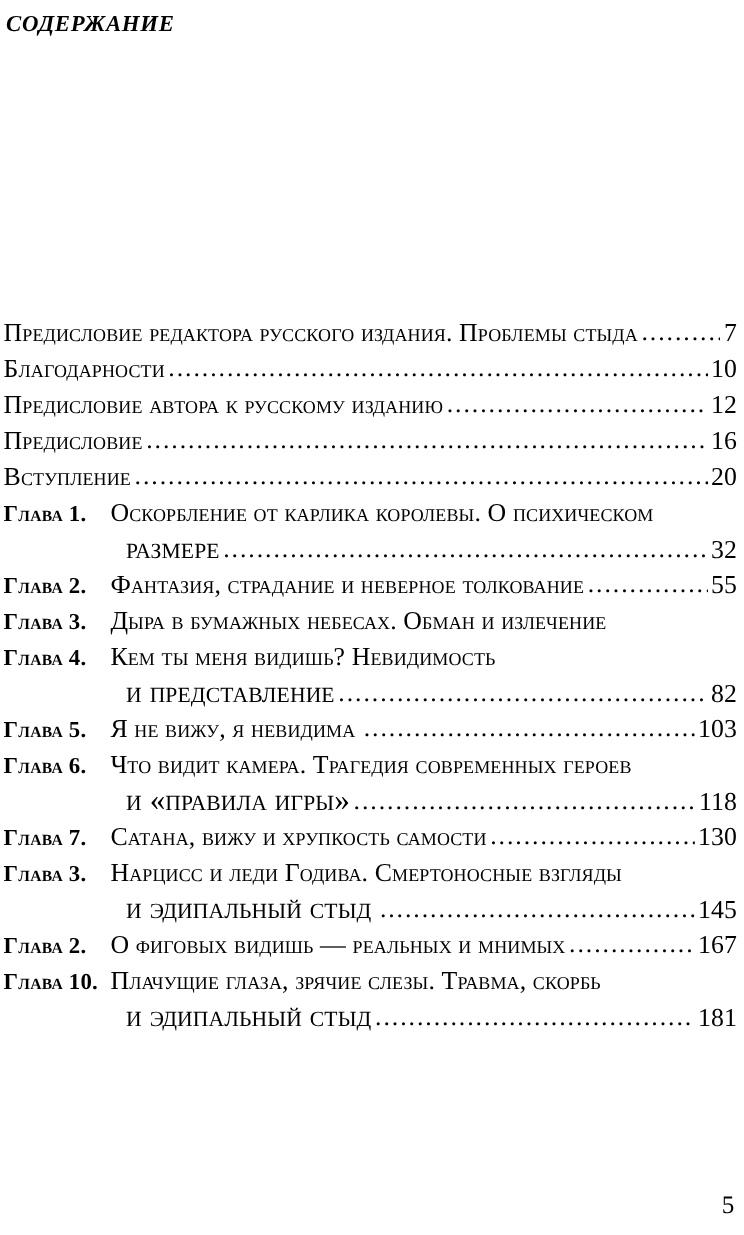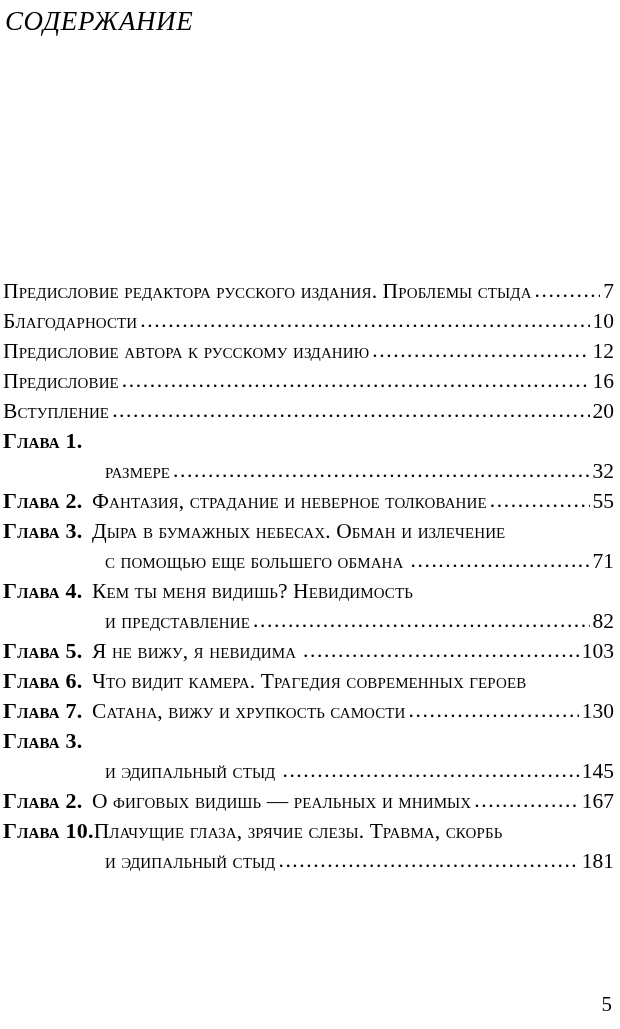--- a/index.html
+++ b/index.html
@@ -23,31 +23,32 @@
     height: 1029px;
   }
 
   
   .toc-title {
     position: absolute;
     left: 5px;
     top: 6px;
     font-family: "Liberation Serif", "DejaVu Serif", serif;
     font-style: italic;
-    font-size: 27px;
+    font-size: 19px;
     letter-spacing: 0.6px;
     line-height: 30px;
     white-space: nowrap;
+    font-weight: bold;
   }
 
   
   .toc {
     position: absolute;
     left: 3px;
-    top: 276px;
+    top: 262px;
     width: 611px;
     font-family: Liberation Serif, serif;
   }
 
   
   .entry {
     width: 100%;
   }
 
   .row {
@@ -66,41 +67,41 @@
     letter-spacing: 0.1px;
     white-space: nowrap;
     flex: 0 0 auto;
   }
 
   
   .chap-col {
     flex: 0 0 89px;
     font-variant: small-caps;
     font-weight: bold;
-    font-size: 22px;
+    font-size: 19px;
     letter-spacing: 0.2px;
     white-space: nowrap;
   }
 
   
   .chap-col.blank {
     flex: 0 0 102px;
   }
 
   .title {
     font-variant: small-caps;
     font-size: 21.5px;
     letter-spacing: 0.1px;
     white-space: nowrap;
     flex: 0 0 auto;
   }
 
   
   .cont .title {
-    font-size: 21px;
+    font-size: 26px;
   }
 
   
   .leader {
     flex: 1 1 auto;
     min-width: 4px;
     overflow: hidden;
     white-space: nowrap;
     font-size: 21.5px;
     letter-spacing: 1.6px;
@@ -184,20 +185,21 @@
       <div class="row">
         <span class="label">Вступление</span>
         <span class="leader"></span>
         <span class="pagenum">20</span>
       </div>
     </div>
 
     <div class="entry">
       <div class="row">
         <span class="chap-col">Глава 1.</span>
+        <span class="title">Оскорбление от карлика королевы. О психическом</span>
         <span class="nodots"></span>
       </div>
       <div class="row cont">
         <span class="chap-col blank"></span>
         <span class="title">размере</span>
         <span class="leader"></span>
         <span class="pagenum">32</span>
       </div>
     </div>
 
@@ -208,27 +210,20 @@
         <span class="leader"></span>
         <span class="pagenum">55</span>
       </div>
     </div>
 
     <div class="entry">
       <div class="row">
         <span class="chap-col">Глава 3.</span>
         <span class="title">Дыра в бумажных небесах. Обман и излечение</span>
         <span class="nodots"></span>
-      </div>
-      <div class="row cont">
-        <span class="chap-col blank"></span>
-        <span class="title">с помощью еще большего обмана</span>
-        <span class="sp"></span>
-        <span class="leader"></span>
-        <span class="pagenum">71</span>
       </div>
     </div>
 
     <div class="entry">
       <div class="row">
         <span class="chap-col">Глава 4.</span>
         <span class="title">Кем ты меня видишь? Невидимость</span>
         <span class="nodots"></span>
       </div>
       <div class="row cont">
@@ -248,34 +243,41 @@
         <span class="pagenum">103</span>
       </div>
     </div>
 
     <div class="entry">
       <div class="row">
         <span class="chap-col">Глава 6.</span>
         <span class="title">Что видит камера. Трагедия современных героев</span>
         <span class="nodots"></span>
       </div>
+      <div class="row cont">
+        <span class="chap-col blank"></span>
+        <span class="title">и «правила игры»</span>
+        <span class="leader"></span>
+        <span class="pagenum">118</span>
+      </div>
     </div>
 
     <div class="entry">
       <div class="row">
         <span class="chap-col">Глава 7.</span>
         <span class="title">Сатана, вижу и хрупкость самости</span>
         <span class="leader"></span>
         <span class="pagenum">130</span>
       </div>
     </div>
 
     <div class="entry">
       <div class="row">
         <span class="chap-col">Глава 3.</span>
+        <span class="title">Нарцисс и леди Годива. Смертоносные взгляды</span>
         <span class="nodots"></span>
       </div>
       <div class="row cont">
         <span class="chap-col blank"></span>
         <span class="title">и эдипальный стыд</span>
         <span class="sp"></span>
         <span class="leader"></span>
         <span class="pagenum">145</span>
       </div>
     </div>

